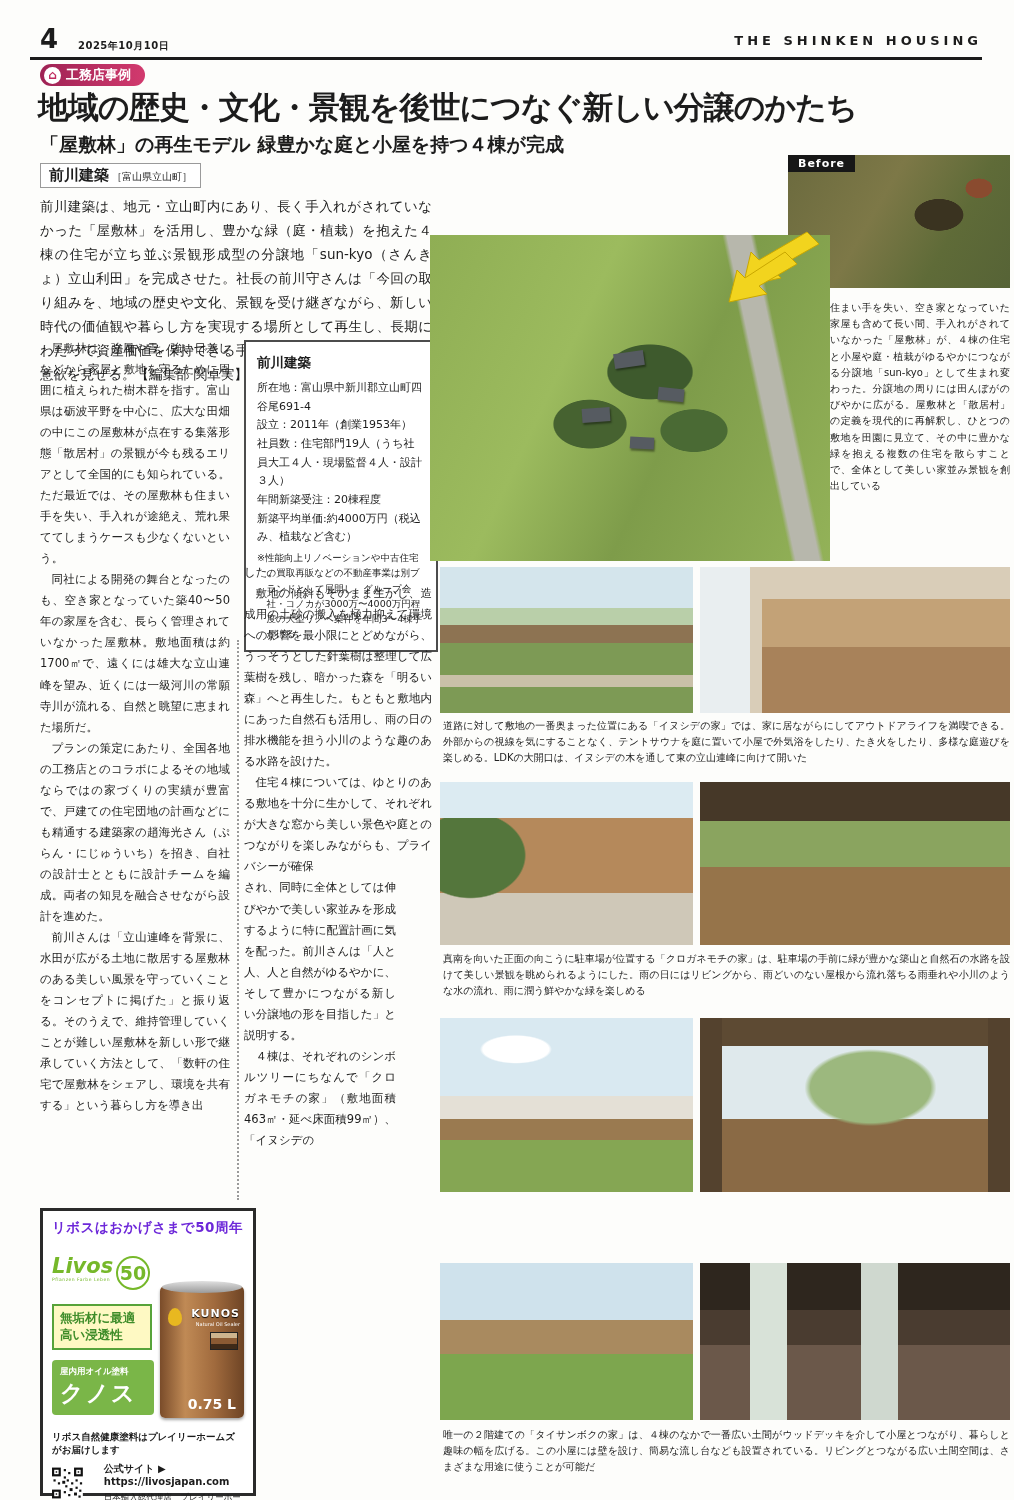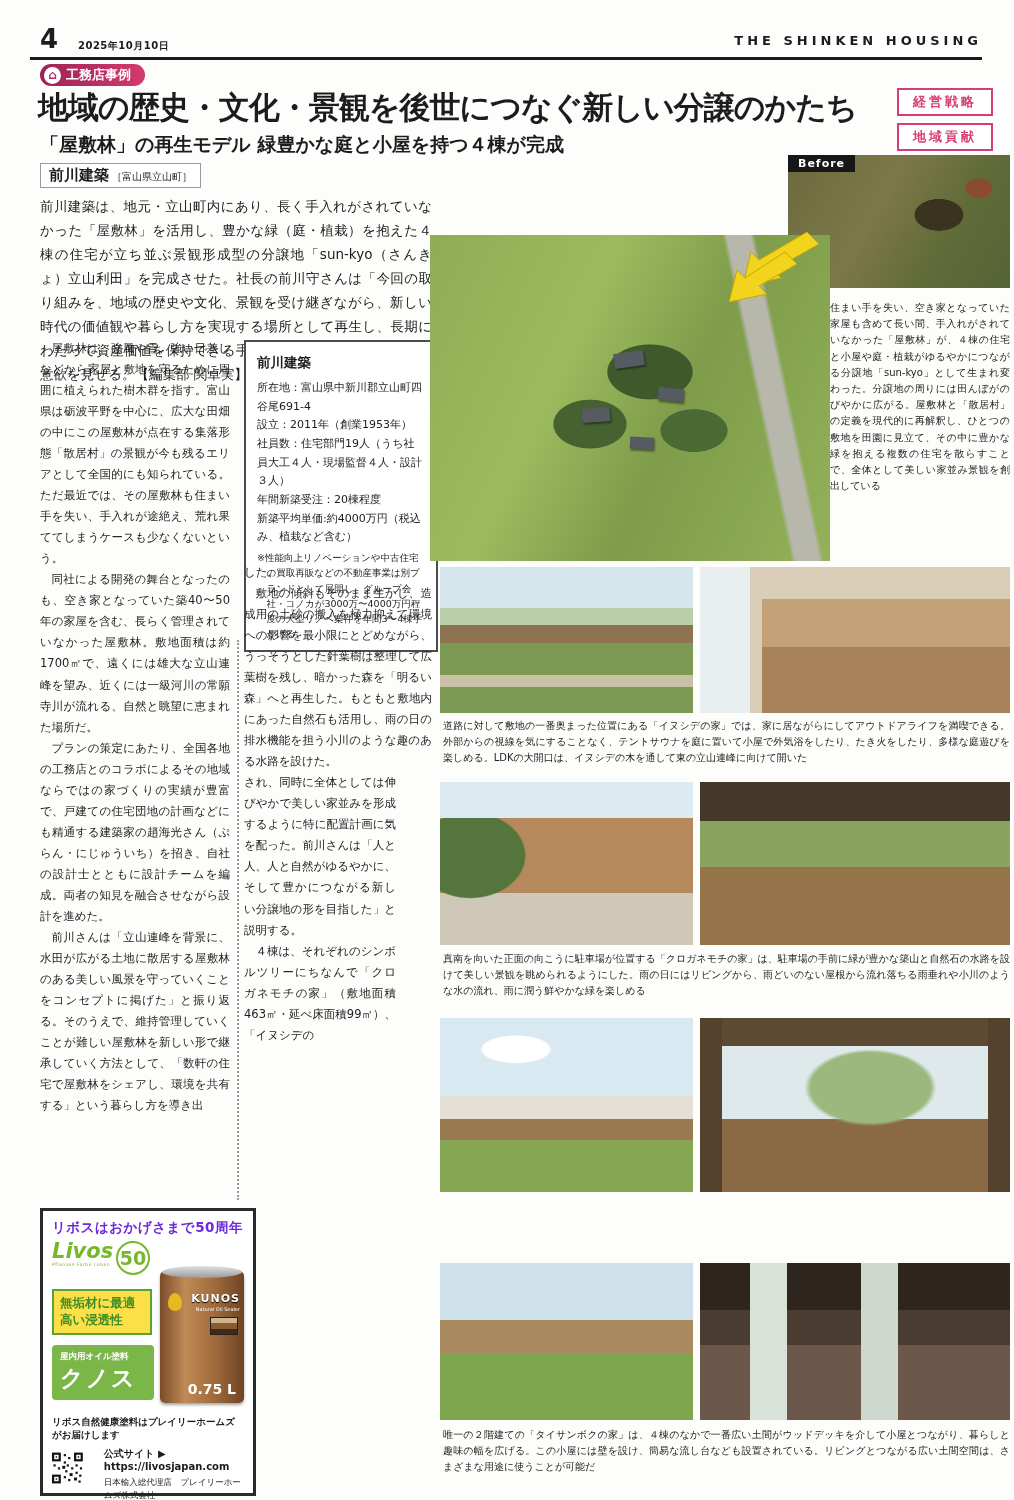--- a/index.html
+++ b/index.html
@@ -82,21 +82,21 @@
   .ph-r4r{background:
      linear-gradient(90deg,transparent 0 16%,#d8e2d8 16% 28%,transparent 28% 52%,#cfd8cf 52% 64%,transparent 64%),
      linear-gradient(180deg,#2e261e 0 30%,#4a3c30 30% 52%,#6b584a 52%);}
   
   .ad{border:3px solid #2a2a2a;background:#fff;padding:8px 9px;}
   .adhead{color:#6d28d9;font-size:13.5px;font-weight:900;letter-spacing:.5px;}
   .adlogo{color:#76b82a;font-size:21px;font-weight:900;font-style:italic;line-height:1;}
   .adtag{color:#76b82a;font-size:4.5px;letter-spacing:.5px;}
   .ad50{color:#76b82a;font-size:19px;font-weight:900;border:2px solid #76b82a;border-radius:50%;
         width:30px;height:30px;display:flex;align-items:center;justify-content:center;}
-  .featbox{border:2px solid #57a33a;background:#fde047;padding:4px 6px;color:#3f8d2a;
+  .featbox{border:2px solid #57a33a;background:#fef9c3;padding:4px 6px;color:#3f8d2a;
            font-size:12.5px;font-weight:900;line-height:1.35;}
   .greenpanel{background:#7ab648;border-radius:4px;color:#fff;padding:6px 8px;}
   .greenpanel .t{font-size:8.5px;font-weight:700;}
   .greenpanel .n{font-size:23px;font-weight:900;letter-spacing:2px;}
   .can{position:absolute;border-radius:5px;background:linear-gradient(90deg,#7a4c2a,#c08a55 30%,#a06a3d 65%,#6e4425);
        box-shadow:0 2px 3px rgba(0,0,0,.35);}
   .can .lid{position:absolute;top:-5px;left:2%;width:96%;height:12px;border-radius:50%;
             background:linear-gradient(180deg,#e0e0e0,#9a9a9a);}
   .can .lab{position:absolute;top:16px;right:4px;color:#fff;text-align:right;}
   .can .lab .b{font-size:11px;font-weight:900;letter-spacing:1px;text-shadow:0 1px 1px #000;}
@@ -120,24 +120,20 @@
   <div class="abs pgdate" style="left:78px;top:39px;">2025年10月10日</div>
   <div class="abs masthead" style="right:32px;top:33px;">THE SHINKEN HOUSING</div>
   <div class="abs headrule" style="left:30px;top:57px;width:952px;"></div>
 
   <div class="abs badge" style="left:40px;top:64px;">
     <span class="ic">⌂</span>
     <span>工務店事例</span>
   </div>
 
   <div class="abs headline" style="left:38px;top:90px;width:852px;">地域の歴史・文化・景観を後世につなぐ新しい分譲のかたち</div>
-  <div class="abs" style="left:897px;top:88px;">
-    <div class="tagbox">経営戦略</div>
-    <div class="tagbox">地域貢献</div>
-  </div>
   <div class="abs subhead" style="left:40px;top:132px;">「屋敷林」の再生モデル 緑豊かな庭と小屋を持つ４棟が完成</div>
   <div class="abs comp" style="left:40px;top:163px;">
     <b>前川建築</b>
     <span>［富山県立山町］</span>
   </div>
 
   <div class="abs lead" style="left:40px;top:194px;">前川建築は、地元・立山町内にあり、長く手入れがされていなかった「屋敷林」を活用し、豊かな緑（庭・植栽）を抱えた４棟の住宅が立ち並ぶ景観形成型の分譲地「sun-kyo（さんきょ）立山利田」を完成させた。社長の前川守さんは「今回の取り組みを、地域の歴史や文化、景観を受け継ぎながら、新しい時代の価値観や暮らし方を実現する場所として再生し、長期にわたって資産価値を保持できる手法として広げていきたい」と意欲を見せる。【編集部 関卓実】</div>
 
   <div class="abs bodycol" style="left:40px;top:338px;width:190px;">
     <p>屋敷林は、強風や雪、強い日差しなどから家屋と敷地を守るために周囲に植えられた樹木群を指す。富山県は砺波平野を中心に、広大な田畑の中にこの屋敷林が点在する集落形態「散居村」の景観が今も残るエリアとして全国的にも知られている。ただ最近では、その屋敷林も住まい手を失い、手入れが途絶え、荒れ果ててしまうケースも少なくないという。</p>
@@ -154,20 +150,21 @@
     <p>設立：2011年（創業1953年）</p>
     <p>社員数：住宅部門19人（うち社員大工４人・現場監督４人・設計３人）</p>
     <p>年間新築受注：20棟程度</p>
     <p>新築平均単価:約4000万円（税込み、植栽など含む）</p>
     <p class="note">※性能向上リノベーションや中古住宅の買取再販などの不動産事業は別ブランドとして展開し、グループ会社・コノカが3000万〜4000万円程度の大型リノベ案件を年間3〜4棟手がける</p>
   </div>
 
   <div class="abs bodycol" style="left:244px;top:562px;width:188px;">
     <p class="noind">した。</p>
     <p>敷地の傾斜もそのまま生かし、造成用の土砂の搬入を極力抑えて環境への影響を最小限にとどめながら、うっそうとした針葉樹は整理して広葉樹を残し、暗かった森を「明るい森」へと再生した。もともと敷地内にあった自然石も活用し、雨の日の排水機能を担う小川のような趣のある水路を設けた。</p>
+    <p>住宅４棟については、ゆとりのある敷地を十分に生かして、それぞれが大きな窓から美しい景色や庭とのつながりを楽しみながらも、プライバシーが確保</p>
     <p class="noind narrow" style="width:152px;">され、同時に全体としては伸びやかで美しい家並みを形成するように特に配置計画に気を配った。前川さんは「人と人、人と自然がゆるやかに、そして豊かにつながる新しい分譲地の形を目指した」と説明する。</p>
     <p class="narrow" style="width:152px;">４棟は、それぞれのシンボルツリーにちなんで「クロガネモチの家」（敷地面積463㎡・延べ床面積99㎡）、「イヌシデの</p>
   </div>
 
   <div class="abs photo ph-before" style="left:788px;top:155px;width:222px;height:133px;">
     <span class="plabel" style="left:0;top:0;">Before</span>
   </div>
 
   <div class="abs photo ph-after" style="left:430px;top:235px;width:400px;height:326px;">
 
@@ -194,21 +191,21 @@
 
   <div class="abs photo ph-r3l" style="left:440px;top:1018px;width:253px;height:174px;"></div>
   <div class="abs photo ph-r3r" style="left:700px;top:1018px;width:310px;height:174px;"></div>
 
   <div class="abs photo ph-r4l" style="left:440px;top:1263px;width:253px;height:157px;"></div>
   <div class="abs photo ph-r4r" style="left:700px;top:1263px;width:310px;height:157px;"></div>
   <div class="abs cap" style="left:443px;top:1427px;width:567px;">唯一の２階建ての「タイサンボクの家」は、４棟のなかで一番広い土間がウッドデッキを介して小屋とつながり、暮らしと趣味の幅を広げる。この小屋には壁を設け、簡易な流し台なども設置されている。リビングとつながる広い土間空間は、さまざまな用途に使うことが可能だ</div>
 
   <div class="abs ad" style="left:40px;top:1208px;width:192px;height:266px;">
     <div class="adhead">リボスはおかげさまで50周年</div>
-    <div style="position:relative;height:170px;margin-top:4px;">
+    <div style="position:relative;height:170px;margin-top:19px;">
       <div style="position:absolute;left:0;top:0;">
         <span class="adlogo">Livos</span>
         <div class="adtag">Pflanzen Farbe Leben</div>
       </div>
       <div class="ad50" style="position:absolute;left:64px;top:0;">50</div>
       <div class="can" style="right:0;top:30px;width:84px;height:132px;">
         <span class="lid"></span>
         <span class="drop"></span>
         <span class="lab">
           <span class="b">KUNOS</span>

